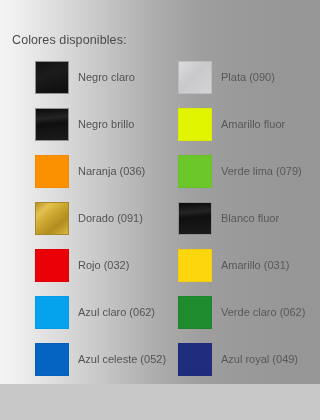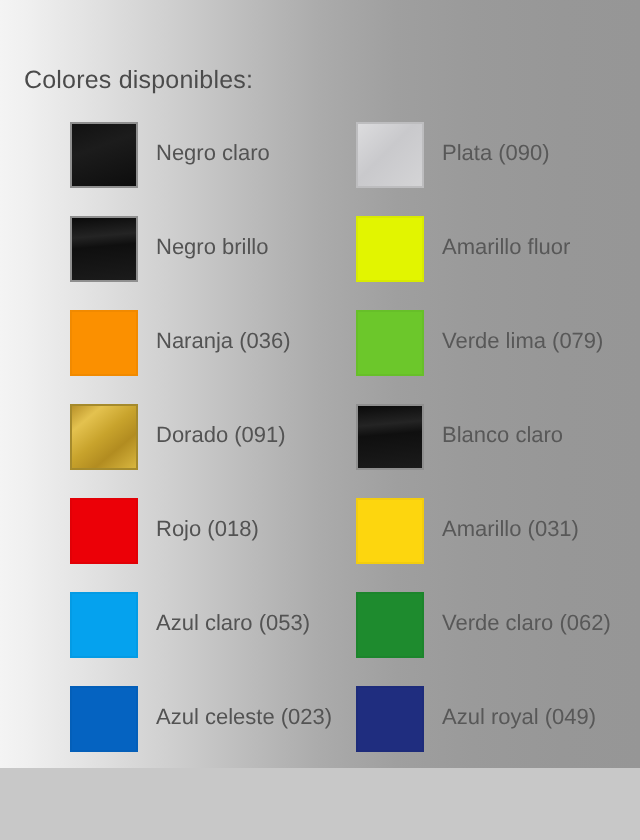--- a/index.html
+++ b/index.html
@@ -93,47 +93,47 @@
       <div class="swatch-row">
         <div class="swatch" style="background: rgb(251, 144, 0); border: 1px solid rgba(0, 0, 0, 0.04);"></div>
         <div class="swatch-label">Naranja (036)</div>
       </div>
       <div class="swatch-row">
         <div class="swatch" style="background: linear-gradient(140deg, rgb(185, 146, 42) 0%, rgb(228, 194, 79) 22%, rgb(200, 163, 44) 48%, rgb(178, 140, 32) 70%, rgb(216, 182, 63) 100%); border: 1px solid rgb(165, 138, 44);"></div>
         <div class="swatch-label">Dorado (091)</div>
       </div>
       <div class="swatch-row">
         <div class="swatch" style="background: rgb(236, 0, 7); border: 1px solid rgba(0, 0, 0, 0.04);"></div>
-        <div class="swatch-label">Rojo (018)</div>
+        <div class="swatch-label">Rojo (032)</div>
       </div>
       <div class="swatch-row">
         <div class="swatch" style="background: rgb(5, 162, 238); border: 1px solid rgba(0, 0, 0, 0.04);"></div>
-        <div class="swatch-label">Azul claro (053)</div>
+        <div class="swatch-label">Azul claro (062)</div>
       </div>
       <div class="swatch-row">
         <div class="swatch" style="background: rgb(5, 99, 193); border: 1px solid rgba(0, 0, 0, 0.04);"></div>
-        <div class="swatch-label">Azul celeste (023)</div>
+        <div class="swatch-label">Azul celeste (052)</div>
       </div>
     </div>
   <div id="col-right" class="column">
       <div class="swatch-row">
         <div class="swatch" style="background: linear-gradient(135deg, rgb(220, 220, 222) 0%, rgb(201, 201, 204) 45%, rgb(212, 212, 214) 100%); border: 1px solid rgb(189, 189, 191);"></div>
         <div class="swatch-label">Plata (090)</div>
       </div>
       <div class="swatch-row">
         <div class="swatch" style="background: rgb(226, 245, 0); border: 1px solid rgba(0, 0, 0, 0.04);"></div>
         <div class="swatch-label">Amarillo fluor</div>
       </div>
       <div class="swatch-row">
         <div class="swatch" style="border: 1px solid rgba(0, 0, 0, 0.04); background: rgb(108, 199, 43);"></div>
         <div class="swatch-label">Verde lima (079)</div>
       </div>
       <div class="swatch-row">
         <div class="swatch" style="background: linear-gradient(175deg, rgb(10, 10, 10) 0%, rgb(36, 36, 36) 30%, rgb(15, 15, 15) 46%, rgb(27, 27, 27) 100%); border: 1px solid rgb(143, 143, 143);"></div>
-        <div class="swatch-label">Blanco claro</div>
+        <div class="swatch-label">Blanco fluor</div>
       </div>
       <div class="swatch-row">
         <div class="swatch" style="background: rgb(253, 214, 14); border: 1px solid rgba(0, 0, 0, 0.04);"></div>
         <div class="swatch-label">Amarillo (031)</div>
       </div>
       <div class="swatch-row">
         <div class="swatch" style="background: rgb(30, 139, 46); border: 1px solid rgba(0, 0, 0, 0.04);"></div>
         <div class="swatch-label">Verde claro (062)</div>
       </div>
       <div class="swatch-row">

